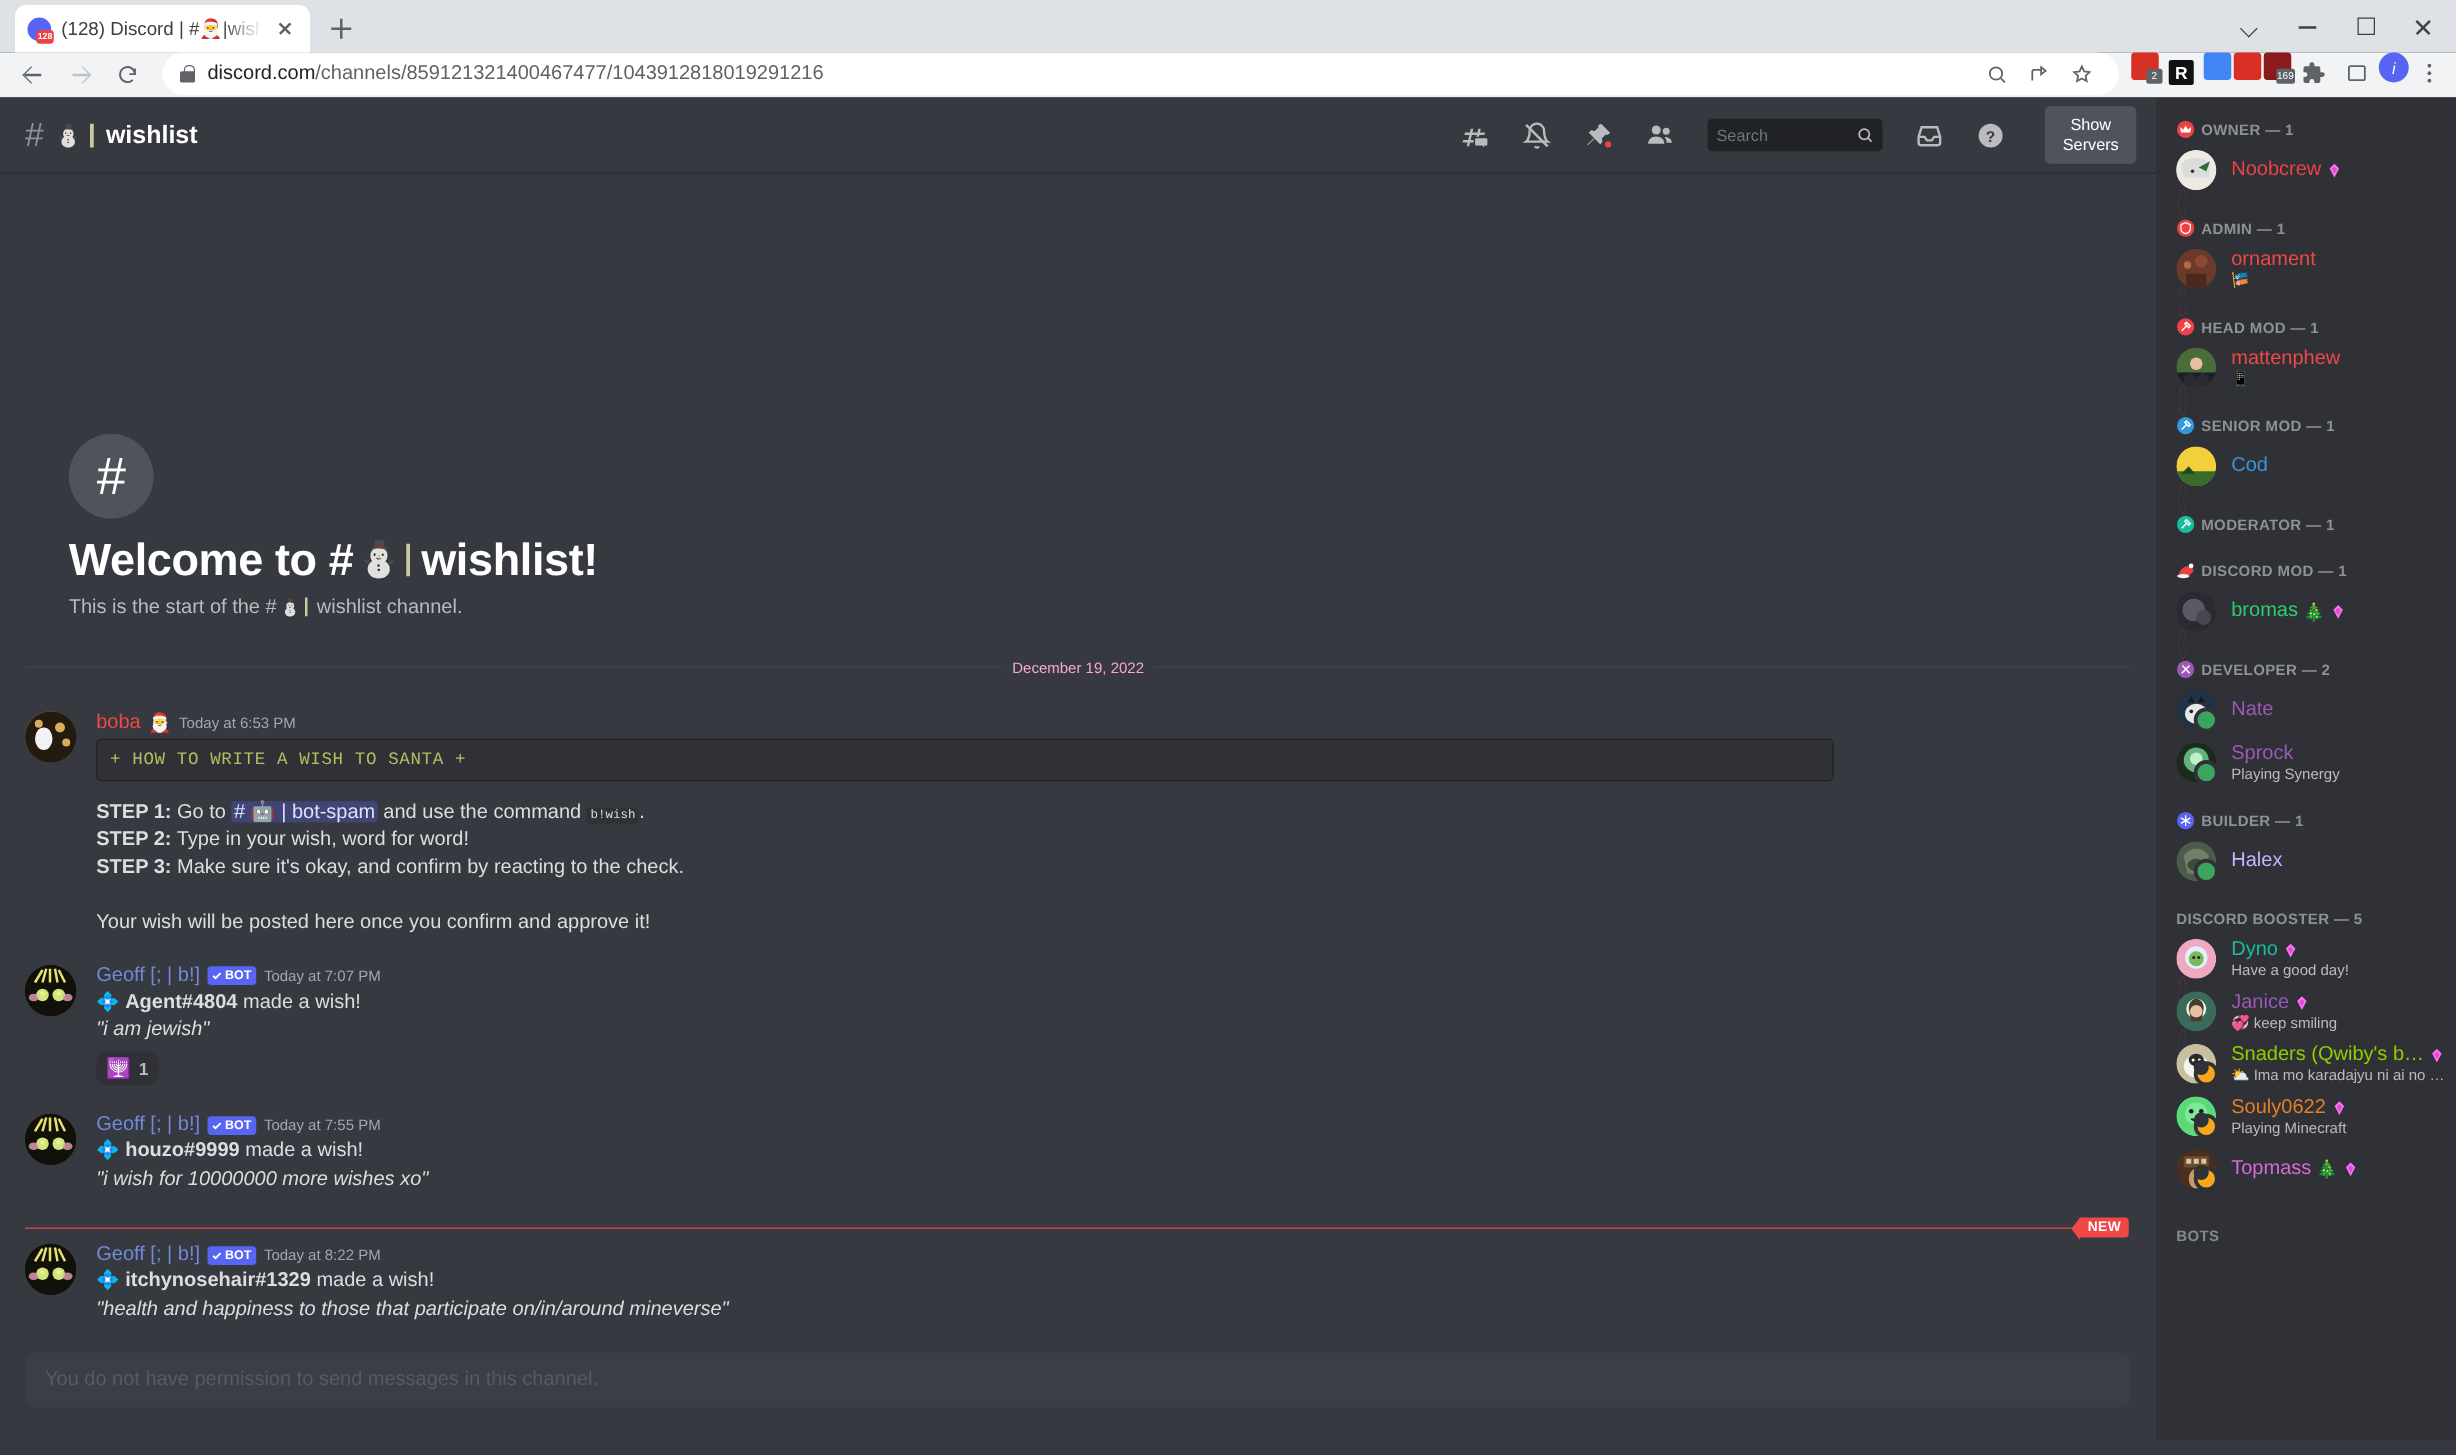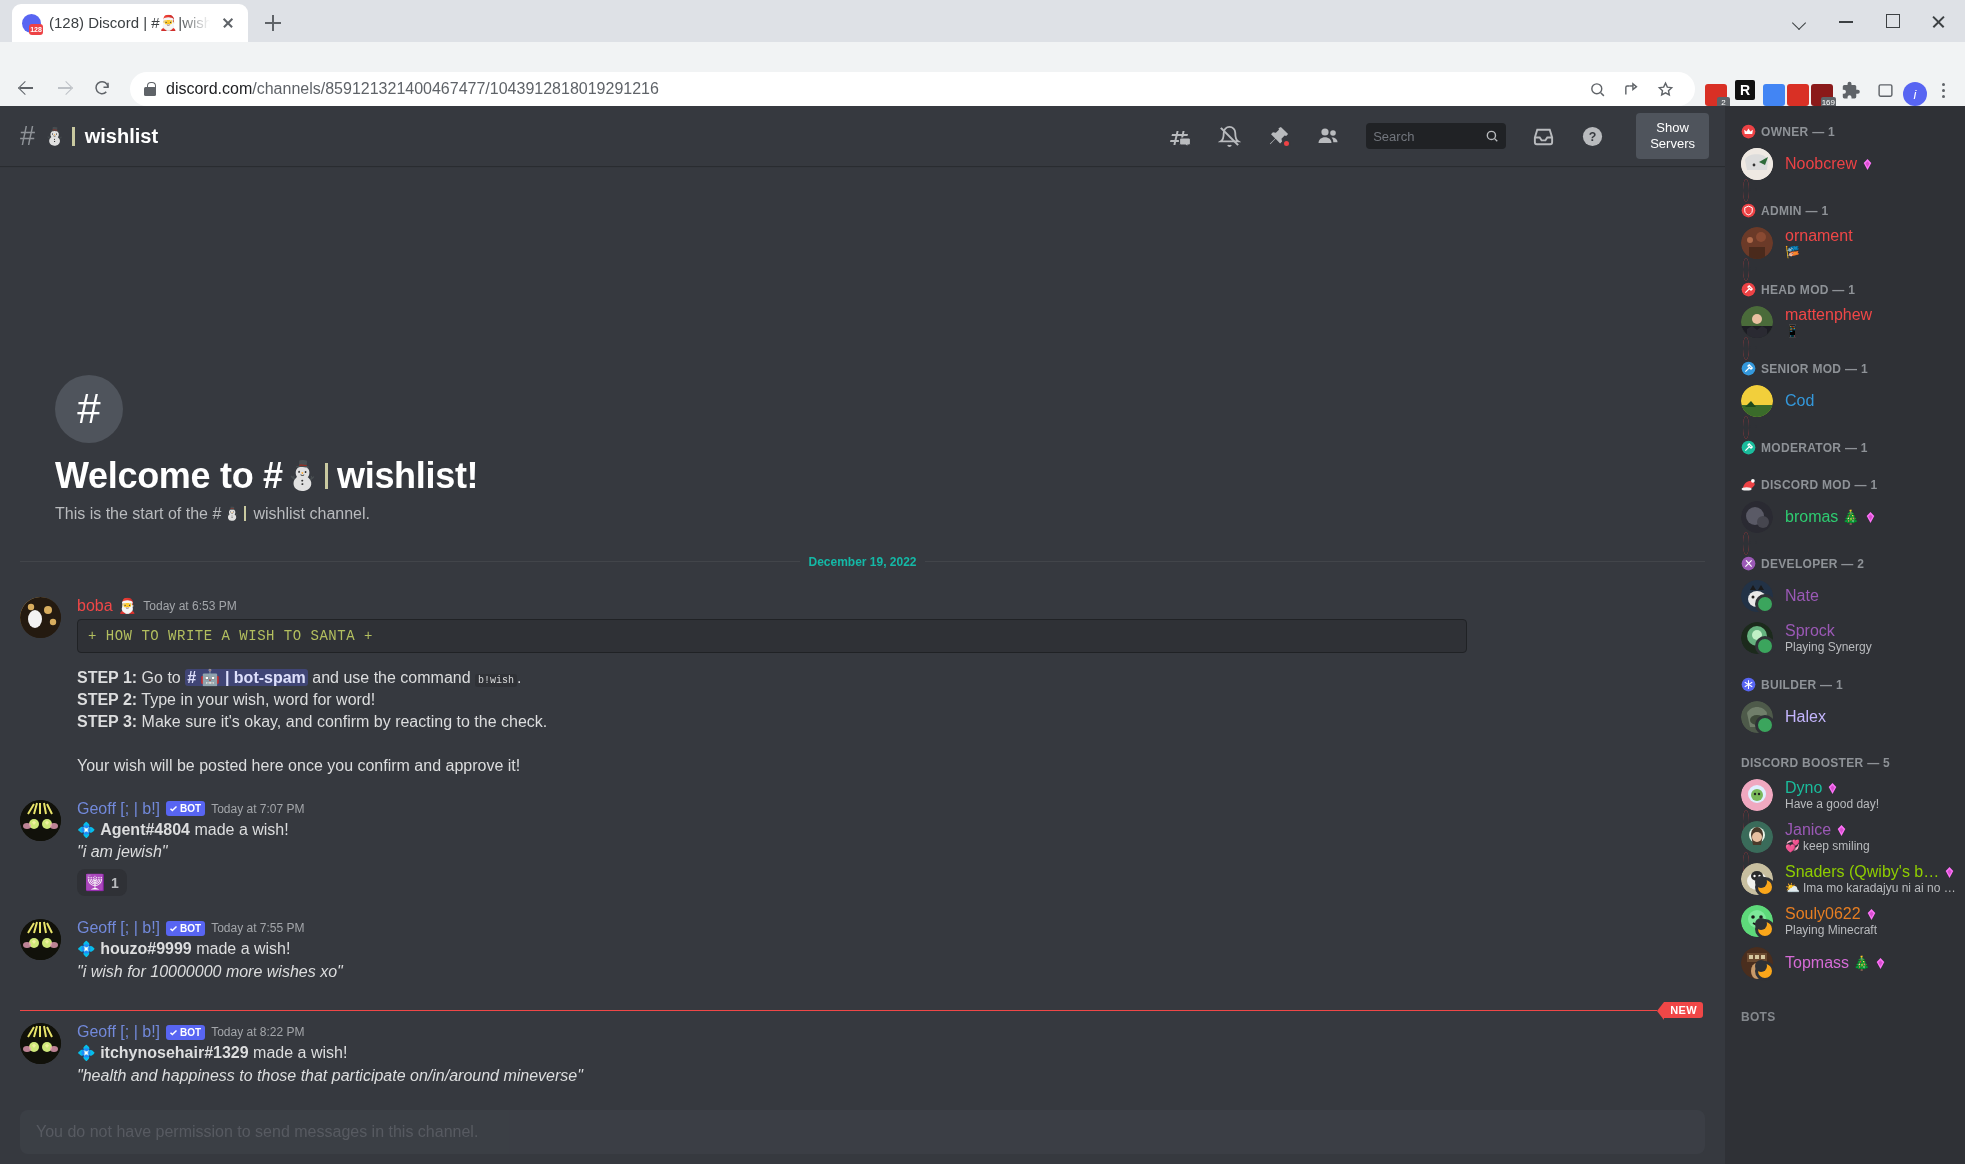--- a/index.html
+++ b/index.html
@@ -62,21 +62,21 @@
   }
   .win-btn { width: 46px; height: 42px; position: relative; }
   .wc-chev::before{content:"";position:absolute;left:17px;top:18px;width:9px;height:9px;
     border-left:1.6px solid #3c4043;border-bottom:1.6px solid #3c4043;transform:rotate(-45deg);}
   .wc-min::before{content:"";position:absolute;left:16px;top:21px;width:14px;height:1.6px;background:#3c4043;}
   .wc-max::before{content:"";position:absolute;left:17px;top:14px;width:12px;height:12px;border:1.6px solid #3c4043;}
   .wc-close::before,.wc-close::after{content:"";position:absolute;left:16px;top:21px;width:15px;height:1.6px;background:#3c4043;}
   .wc-close::before{transform:rotate(45deg);} .wc-close::after{transform:rotate(-45deg);}
 
   .browser-toolbar {
-    height: 64px; background: #f1f3f4; display: flex; align-items: flex-end;
+    height: 36px; background: #f1f3f4; display: flex; align-items: flex-start;
     padding: 0 8px; gap: 2px;
   }
   .nav-btn { width: 36px; height: 36px; position: relative; border-radius: 50%; flex:0 0 auto;}
   .ic-back::before,.ic-fwd::before{
     content:"";position:absolute;left:12px;top:17px;width:13px;height:1.8px;background:#5f6368;}
   .ic-back::after{content:"";position:absolute;left:12px;top:13px;width:9px;height:9px;
     border-left:1.8px solid #5f6368;border-bottom:1.8px solid #5f6368;transform:rotate(45deg);}
   .ic-fwd::after{content:"";position:absolute;left:15px;top:13px;width:9px;height:9px;
     border-right:1.8px solid #5f6368;border-top:1.8px solid #5f6368;transform:rotate(45deg);}
   .ic-fwd::before{background:#bdc1c6;} .ic-fwd::after{border-color:#bdc1c6;}
@@ -140,42 +140,42 @@
     font-weight:400; margin-bottom:12px;
   }
   .welcome-title { color:#fff; font-size:36px; font-weight:800; display:flex; align-items:center;
                    gap:3px; margin-bottom:8px; letter-spacing:-.3px;}
   .welcome-sub { color:#b9bbbe; font-size:16px; display:flex; align-items:center; gap:3px;}
   .w-bar{display:inline-block;width:2.6px;height:26px;background:#c9c9a0;margin:0 6px 0 2px;}
   .w-bar-sm{display:inline-block;width:2px;height:15px;background:#c9c9a0;margin:0 4px 0 1px;}
 
   .date-div { display:flex; align-items:center; margin: 22px 20px 8px 20px; }
   .date-div .line { flex:1 1 auto; height:1px; background:#42454a; }
-  .date-div .lbl { color:#14b8a6; font-size:12px; font-weight:700; padding:0 8px; }
+  .date-div .lbl { color:#f9a8d4; font-size:12px; font-weight:400; padding:0 8px; }
 
   .msg { display:flex; padding: 3px 22px 3px 20px; position:relative; }
   .msg.grp { margin-top: 17px; }
   .avatar { width:41px;height:41px;border-radius:50%;flex:0 0 auto;margin-right:16px;
             overflow:hidden; position:relative;}
   .msg-body { flex:1 1 auto; min-width:0; }
   .msg-head { display:flex; align-items:center; gap:6px; margin-bottom:1px; }
   .author { font-size:16px; font-weight:500; }
   .bot-tag { background:#5865f2; color:#fff; font-size:10px; font-weight:600; border-radius:3px;
              padding:1px 4px 1px 3px; display:flex; align-items:center; gap:2px; line-height:1.3;}
   .timestamp { color:#a3a6aa; font-size:12px; }
   .msg-text { color:#dcddde; font-size:16px; line-height:1.375; }
   .codeblock {
     background:#2f3136; border:1px solid #202225; border-radius:4px;
     padding:8px 10px; margin:4px 0 2px 0; max-width: 1390px;
     font-family:"Liberation Mono", monospace; font-size:14px; color:#b3bf5f;
     letter-spacing:.5px;
   }
   .mention {
     background:rgba(88,101,242,.3); color:#dee0fc; border-radius:3px;
-    padding:0 2px; font-weight:700;
+    padding:0 2px; font-weight:400;
   }
   .inline-code {
     background:#2f3136; border-radius:3px; padding:1px 3px;
     font-family:"Liberation Mono", monospace; font-size:10px; color:#dcddde;
   }
   .wish-line { color:#dcddde; font-size:16px; line-height:1.4; }
   .wish-quote { color:#dcddde; font-size:16px; font-style:italic; line-height:1.4;}
   .reaction {
     display:inline-flex; align-items:center; gap:6px; background:#2f3136;
     border:1px solid transparent; border-radius:8px; padding:3px 7px; margin-top:6px;

